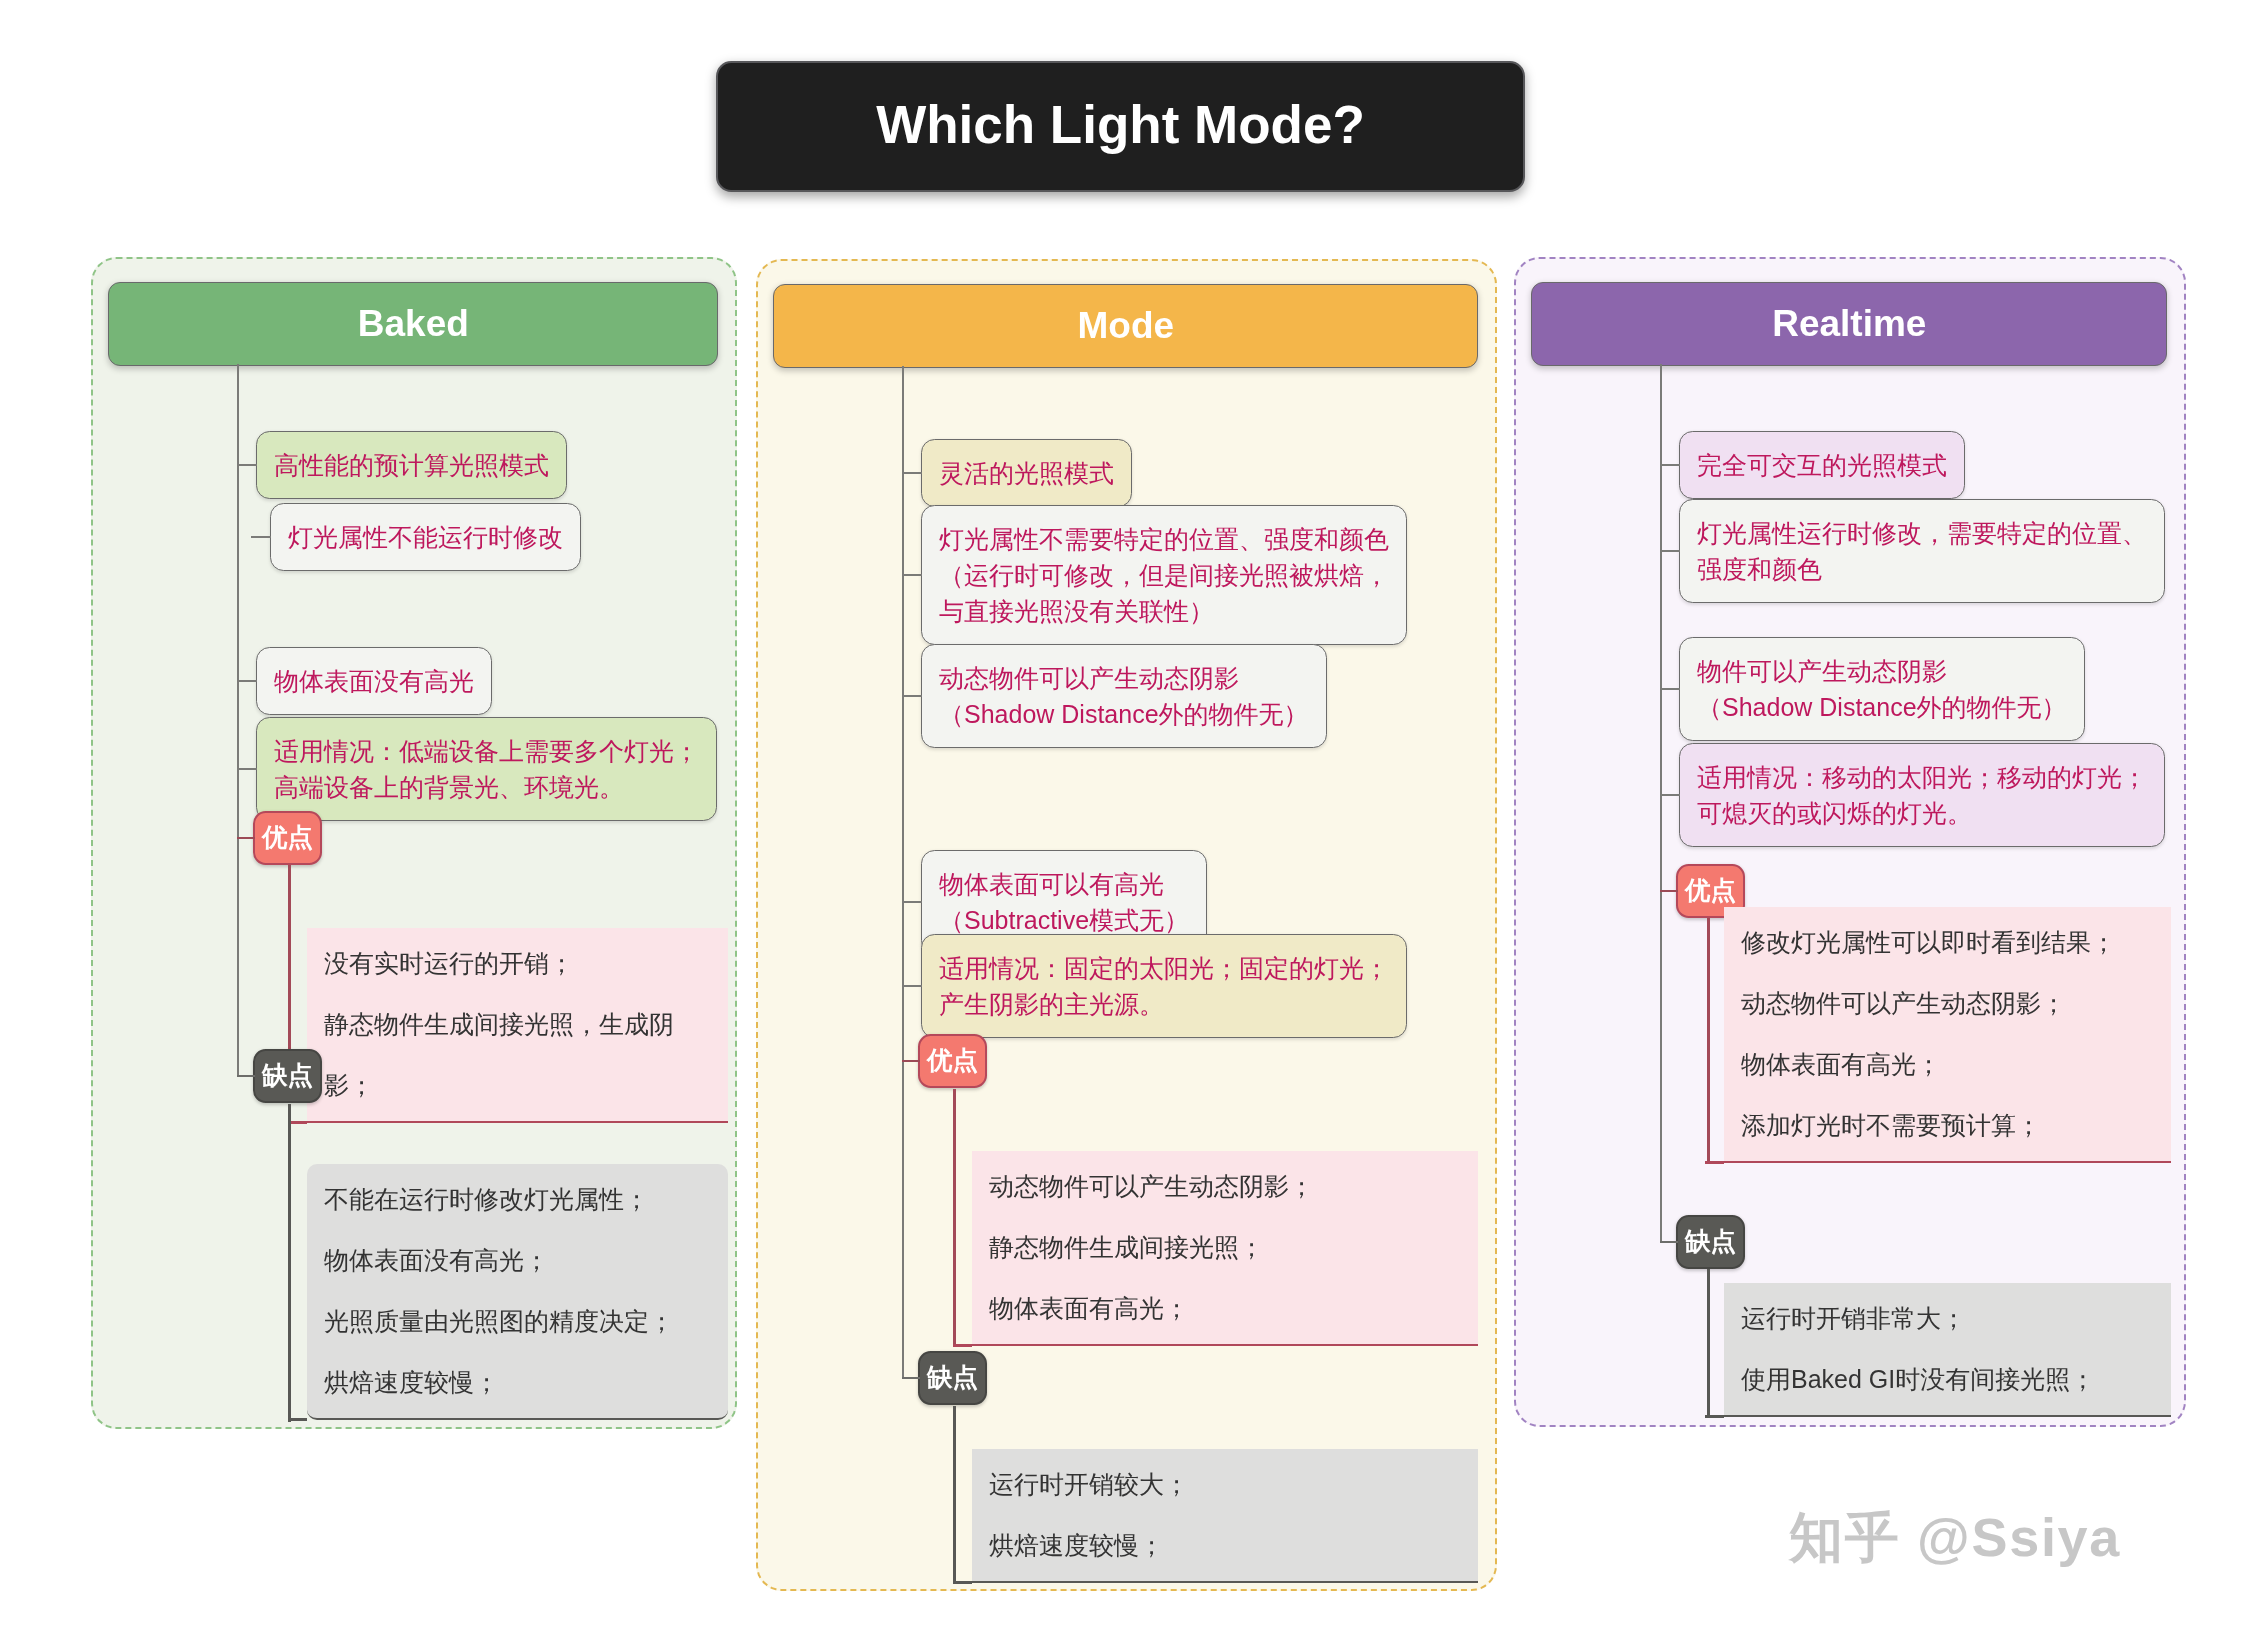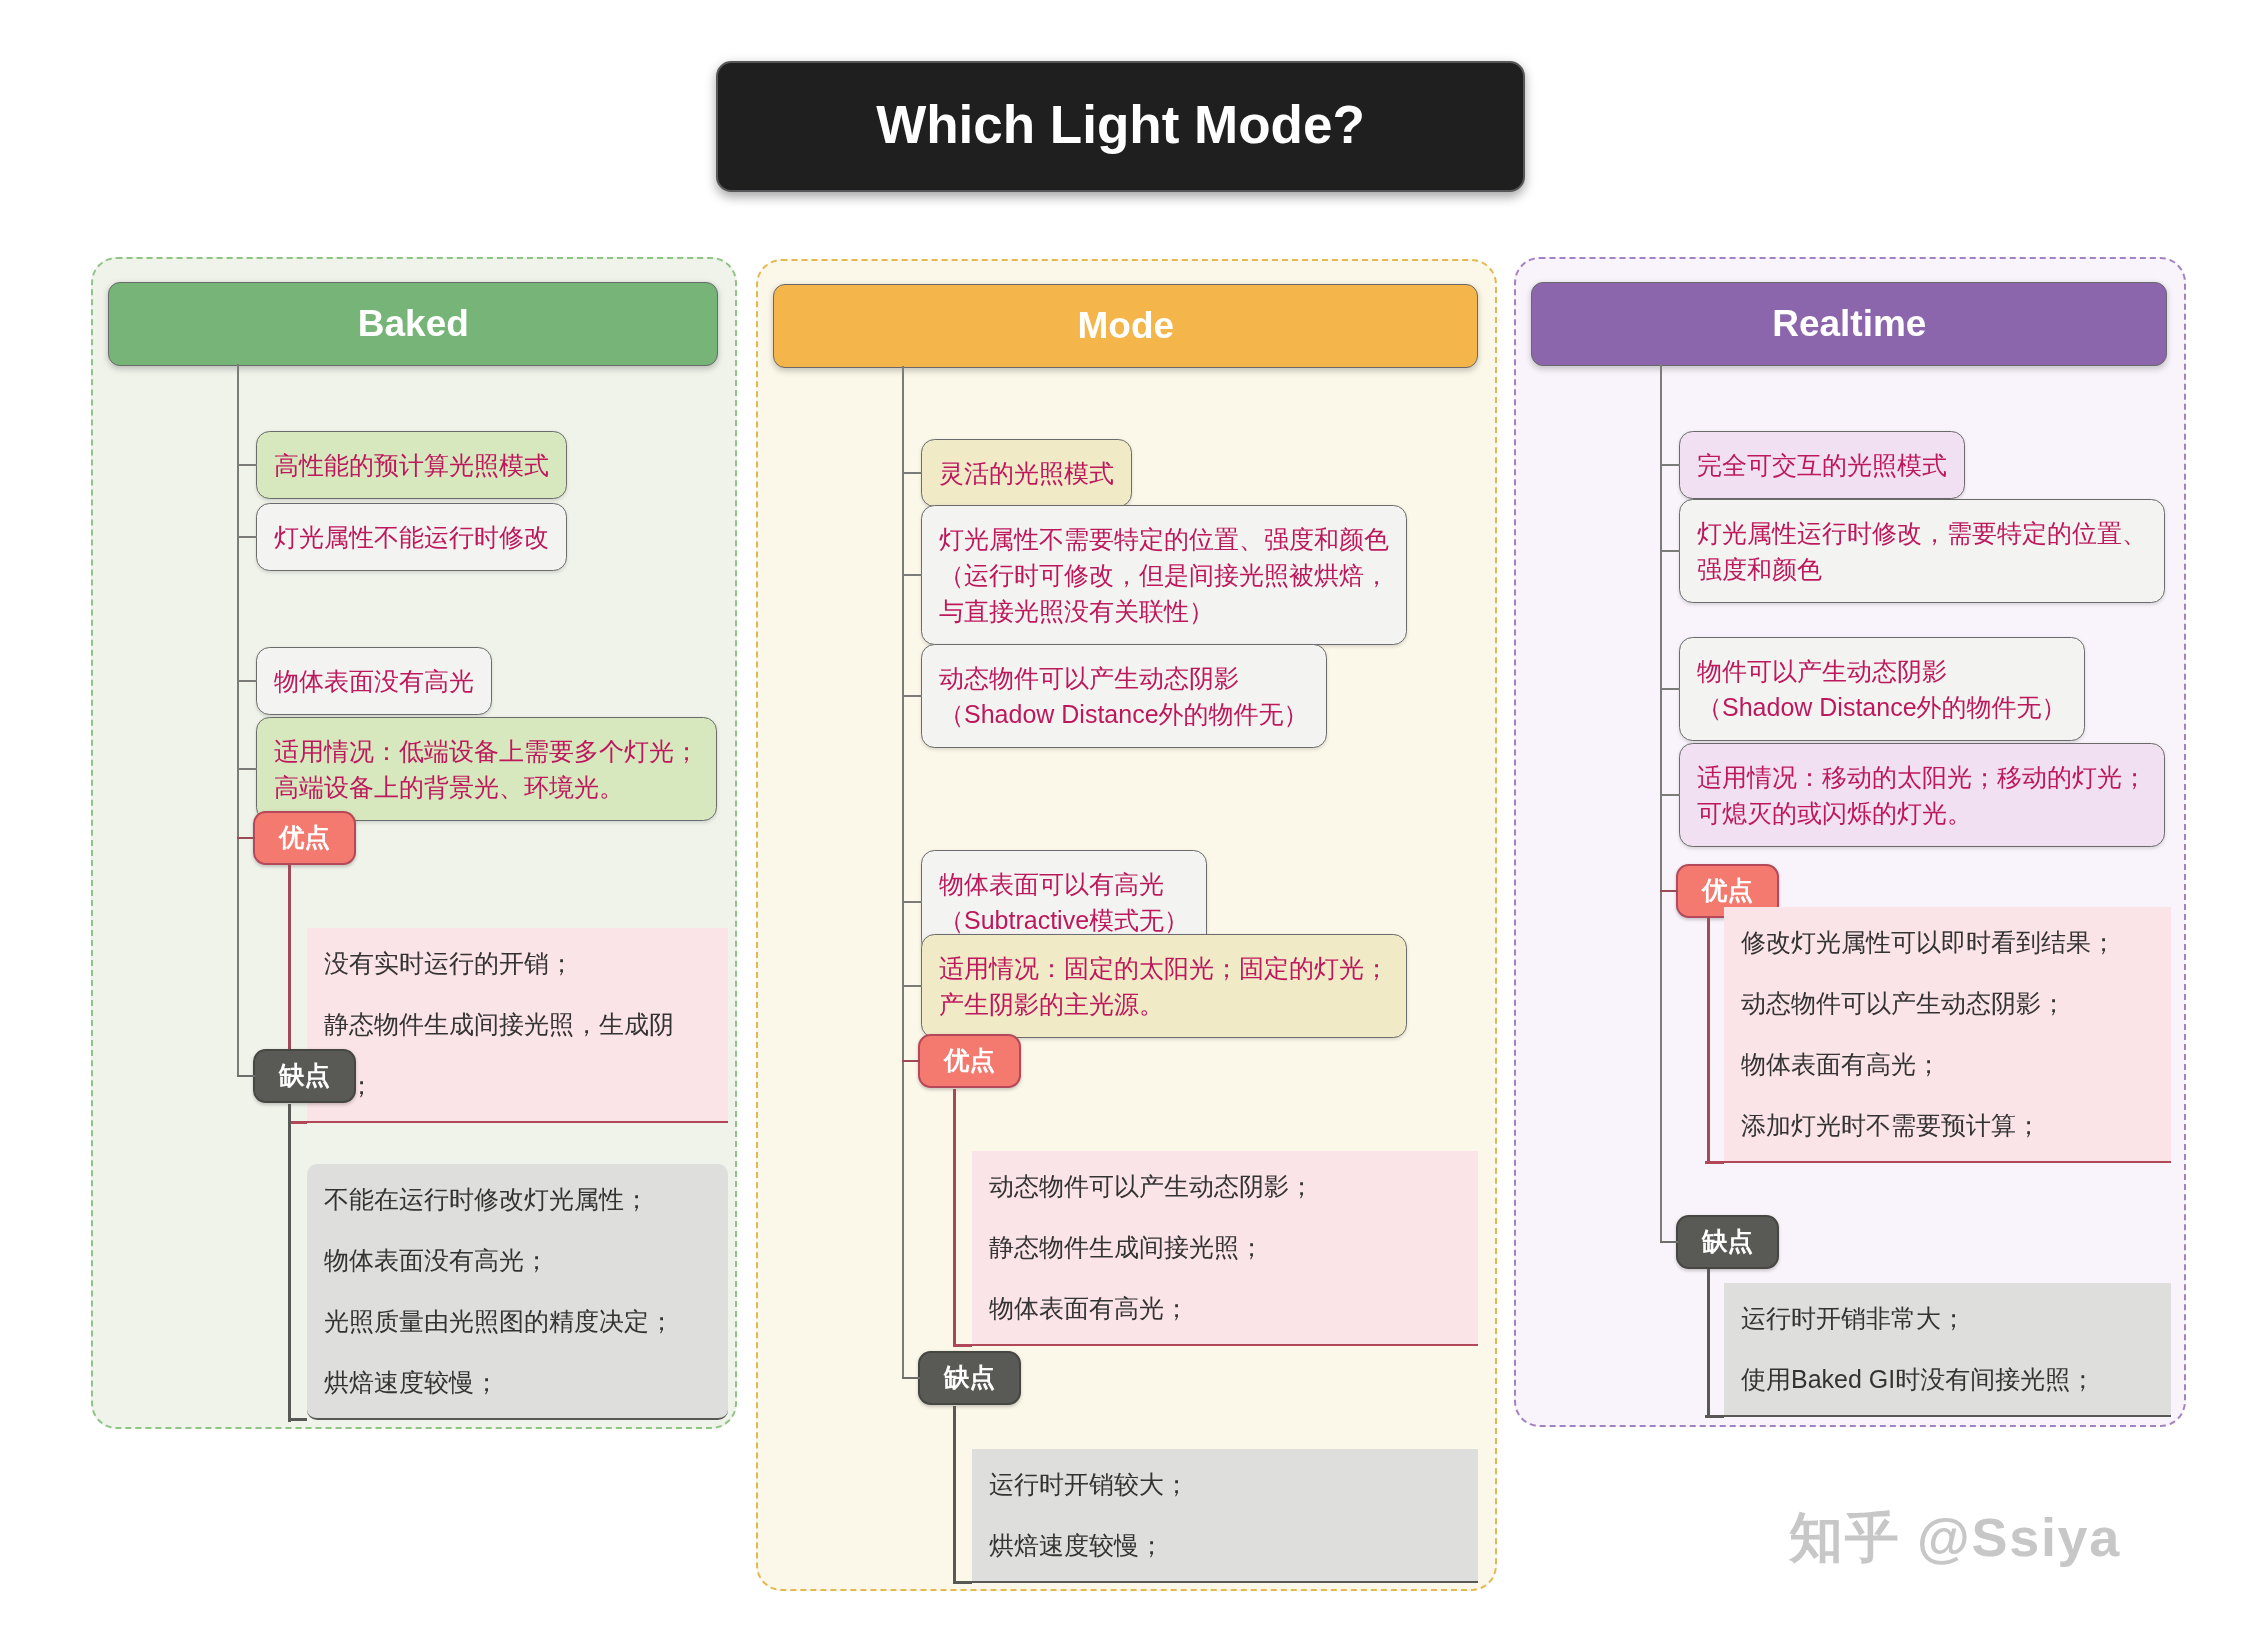--- a/index.html
+++ b/index.html
@@ -51,21 +51,21 @@
     background:#7b7b78;margin-top:-0.8px;
   }
   .col-baked    .node.accent{background:#d8e8be;}
   .col-mixed    .node.accent{background:#f0eac7;}
   .col-realtime .node.accent{background:#f0e0f2;}
 
   
   .badge{
     position:absolute;display:inline-block;
     font-size:25.5px;font-weight:700;color:#fff;line-height:25.5px;
-    padding:12px 24px;border-radius:12.7px;border:2.5px solid transparent;
+    padding:12px 7px;border-radius:12.7px;border:2.5px solid transparent;
     box-shadow:0 1.7px 3.4px rgba(0,0,0,.2);
   }
   .badge::before{
     content:"";position:absolute;left:-18px;top:50%;width:18px;height:1.7px;margin-top:-0.8px;
   }
   .badge.pro{background:#f4796f;border-color:#b5485a;}
   .badge.pro::before{background:#9c4a56;}
   .badge.con{background:#595955;border-color:#464643;}
   .badge.con::before{background:#6d6d6a;}
 
@@ -86,21 +86,21 @@
 </head>
 <body>
 
 <div class="title-box">Which Light Mode?</div>
 
 <div class="column col-baked">
   <div class="col-header">Baked</div>
   <div class="trunk" style="left:144px;top:105px;height:712px;"></div>
 
   <div class="node accent" style="left:163px;top:172px;">高性能的预计算光照模式</div>
-  <div class="node" style="left:163px;top:244px;">灯光属性不能运行时修改</div>
+  <div class="node" style="left:177px;top:244px;">灯光属性不能运行时修改</div>
   <div class="node" style="left:163px;top:388px;">物体表面没有高光</div>
   <div class="node accent" style="left:163px;top:458px;">适用情况：低端设备上需要多个灯光；
 高端设备上的背景光、环境光。</div>
 
   <div class="badge pro" style="left:160px;top:552px;">优点</div>
   <div class="subtrunk pro" style="left:195px;top:606px;height:198px;"></div>
   <div class="content pro" style="left:214px;top:669px;width:387px;">没有实时运行的开销；
 静态物件生成间接光照，生成阴影；</div>
 
   <div class="badge con" style="left:160px;top:790px;">缺点</div>

